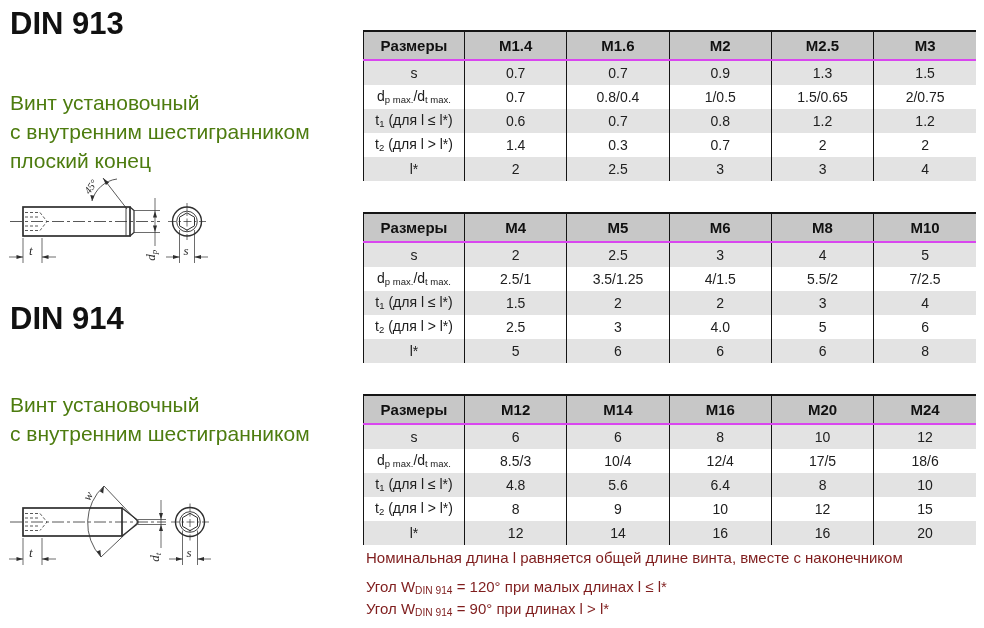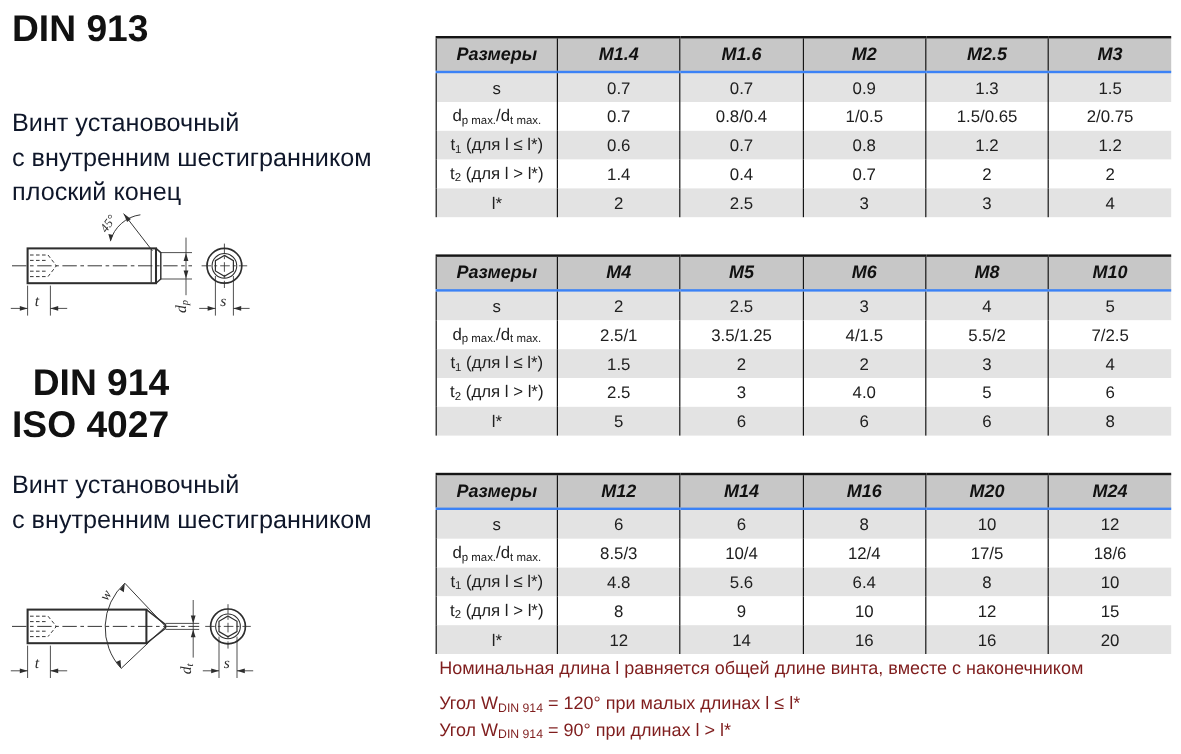--- a/index.html
+++ b/index.html
@@ -2,38 +2,38 @@
 <html><head>
 <meta charset="utf-8">
 <style>
   html,body { margin:0; padding:0; background:#ffffff; }
   .page {
     position:relative; width:984px; height:628px; background:#ffffff;
     font-family:"Liberation Sans", sans-serif; color:#1d1d1d; overflow:hidden;
   }
   
   .std-block { position:absolute; left:10px; font-size:31px; font-weight:bold; line-height:35px; color:#111;text-align:right; }
-  .desc-block { position:absolute; left:10px; font-size:21px; line-height:29px; color:#0f172a; }
+  .desc-block { position:absolute; left:10px; font-size:21px; line-height:29px; color:#4d7c0f; }
   
   .drawing { position:absolute; left:0; width:232px; height:120px; }
   .drawing svg { position:absolute; left:0; top:0; }
   .dlbl {
     position:absolute; font-family:"Liberation Serif", serif; font-style:italic;
     font-size:13px; color:#2c2c2c; white-space:nowrap; line-height:1;
   }
   .rot90 { transform:rotate(-90deg); transform-origin:center center; }
   .rot55 { transform:rotate(-55deg); transform-origin:center center; font-size:10.5px; }
   .rot60 { transform:rotate(-60deg); transform-origin:center center; font-size:12px; }
   
   .tbl { position:absolute; left:363px; width:613px; }
   table.dim-table { border-collapse:collapse; table-layout:fixed; width:613px; }
   table.dim-table th, table.dim-table td { padding:0; text-align:center; vertical-align:middle; }
   table.dim-table th {
     background:#c7c7c7; height:27px; font-size:15px; font-weight:bold; color:#111;
-    border-top:2px solid #151515; border-bottom:2px solid #3b82f6;font-style:italic;
+    border-top:2px solid #151515; border-bottom:2px solid #d946ef;
   }
   table.dim-table td { height:24px; font-size:14px; color:#202020; }
   table.dim-table th + th, table.dim-table td + td { border-left:1.5px solid #151515; }
   table.dim-table th:first-child, table.dim-table td:first-child { border-left:1.8px solid #151515; }
   table.dim-table tbody tr:nth-child(odd) td { background:#e3e3e3; }
   table.dim-table tbody tr:nth-child(even) td { background:#ffffff; }
   td.rowlbl { font-size:13.5px; }
   .sb { font-size:0.68em; vertical-align:-0.22em; }
   
   .note { position:absolute; left:366px; font-size:15px; color:#7f1d1d; white-space:nowrap; }
@@ -116,21 +116,20 @@
       </g>
     </svg>
     <span class="dlbl rot55" style="left:84px; top:16px;">45°</span>
     <span class="dlbl" style="left:29px; top:78px;">t</span>
     <span class="dlbl rot90" style="left:146px; top:82px;">d<span class="sb">p</span></span>
     <span class="dlbl" style="left:183.5px; top:78px;">s</span>
   </div>
 
   <div class="std-block" style="top:301px;">
     <div>DIN 914</div>
-    <div>ISO 4027</div>
   </div>
 
   <div class="desc-block" style="top:390px;">
     <div>Винт установочный</div>
     <div>с внутренним шестигранником</div>
   </div>
 
   <div class="drawing" style="top:466px;">
     <svg width="232" height="120" viewBox="0 0 232 120">
       <g stroke="#2e2e2e" fill="none" stroke-width="1">
@@ -236,21 +235,21 @@
             <td class="rowlbl">t<span class="sb">1</span> (для l ≤ l*)</td>
             <td>0.6</td>
             <td>0.7</td>
             <td>0.8</td>
             <td>1.2</td>
             <td>1.2</td>
           </tr>
           <tr>
             <td class="rowlbl">t<span class="sb">2</span> (для l &gt; l*)</td>
             <td>1.4</td>
-            <td>0.4</td>
+            <td>0.3</td>
             <td>0.7</td>
             <td>2</td>
             <td>2</td>
           </tr>
           <tr>
             <td class="rowlbl">l*</td>
             <td>2</td>
             <td>2.5</td>
             <td>3</td>
             <td>3</td>

